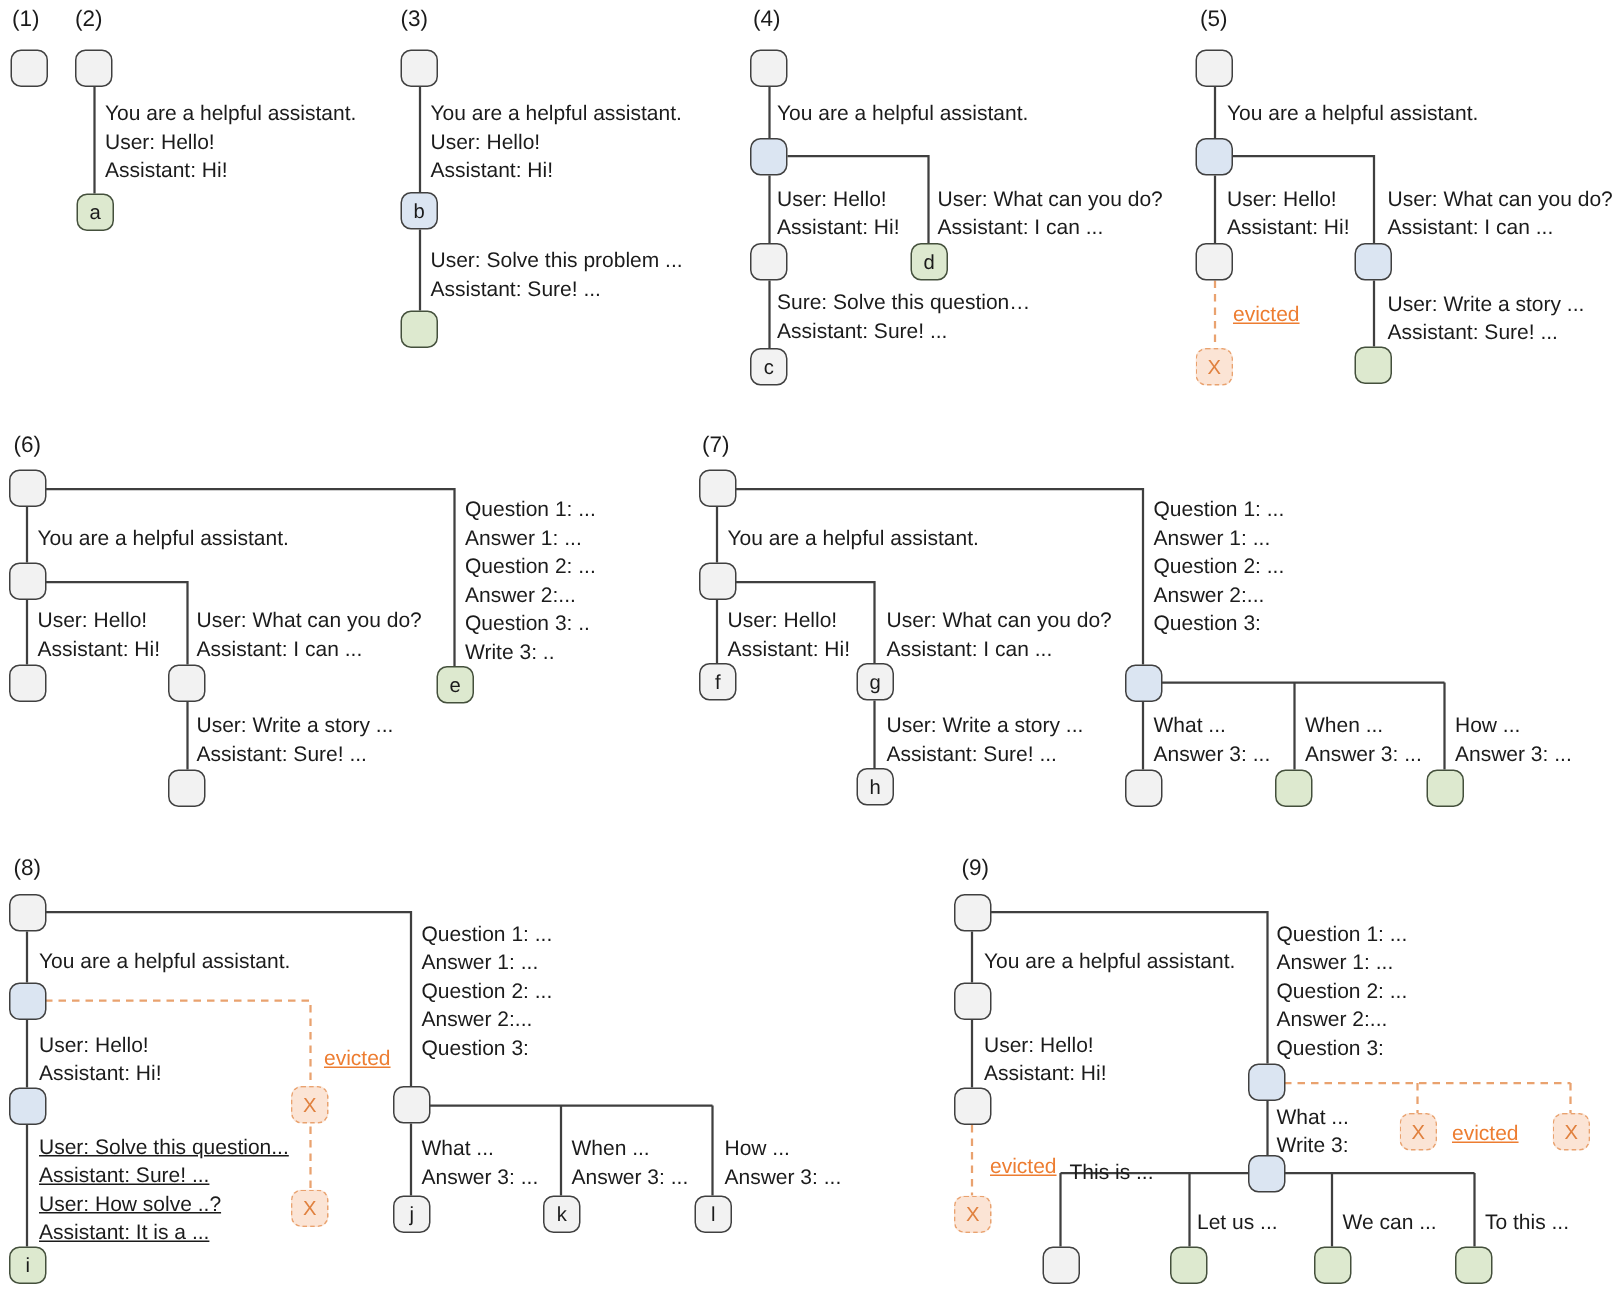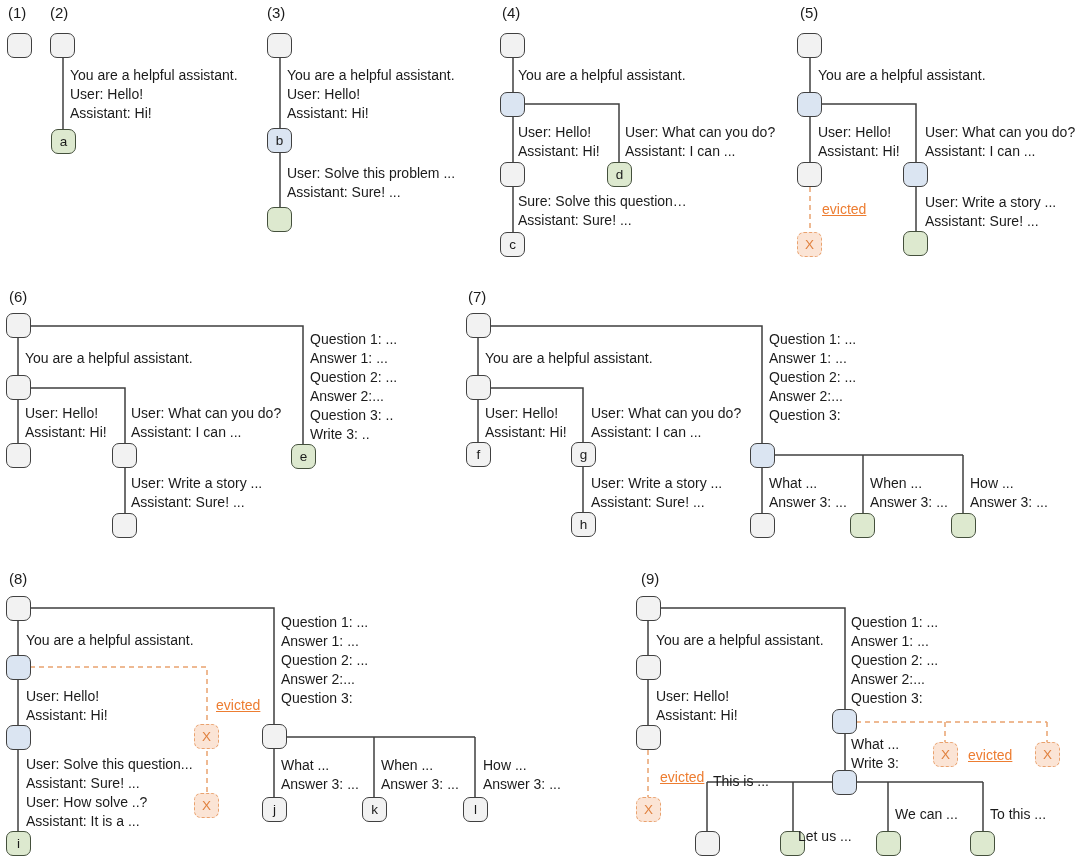--- a/index.html
+++ b/index.html
@@ -227,21 +227,21 @@
     <div class="node green" style="left: 850px; top: 513px;"></div>
     <div class="node green" style="left: 951px; top: 513px;"></div>
     <div class="panel-label" style="left: 9px; top: 570px;">(8)</div>
     <div class="tb" style="left: 26px; top: 631px;">
       <div>You are a helpful assistant.</div>
     </div>
     <div class="tb" style="left: 26px; top: 687px;">
       <div>User: Hello!</div>
       <div>Assistant: Hi!</div>
     </div>
-    <div class="tb" style="left: 26px; top: 755px;">
+    <div class="tb" style="left: 26px; top: 755px; text-decoration: underline;">
       <div>User: Solve this question...</div>
       <div>Assistant: Sure! ...</div>
       <div>User: How solve ..?</div>
       <div>Assistant: It is a ...</div>
     </div>
     <div class="tb evicted" style="left: 216px; top: 696px;">
       <div>evicted</div>
     </div>
     <div class="tb" style="left: 281px; top: 613px;">
       <div>Question 1: ...</div>
@@ -293,21 +293,21 @@
     <div class="tb" style="left: 851px; top: 735px;">
       <div>What ...</div>
       <div>Write 3:</div>
     </div>
     <div class="tb evicted" style="left: 968px; top: 746px;">
       <div>evicted</div>
     </div>
     <div class="tb" style="left: 713px; top: 772px;">
       <div>This is ...</div>
     </div>
-    <div class="tb" style="left: 798px; top: 827px;">
+    <div class="tb" style="left: 798px; top: 805px;">
       <div>Let us ...</div>
     </div>
     <div class="tb" style="left: 895px; top: 805px;">
       <div>We can ...</div>
     </div>
     <div class="tb" style="left: 990px; top: 805px;">
       <div>To this ...</div>
     </div>
     <div class="node gray" style="left: 636px; top: 596px;"></div>
     <div class="node gray" style="left: 636px; top: 655px;"></div>

